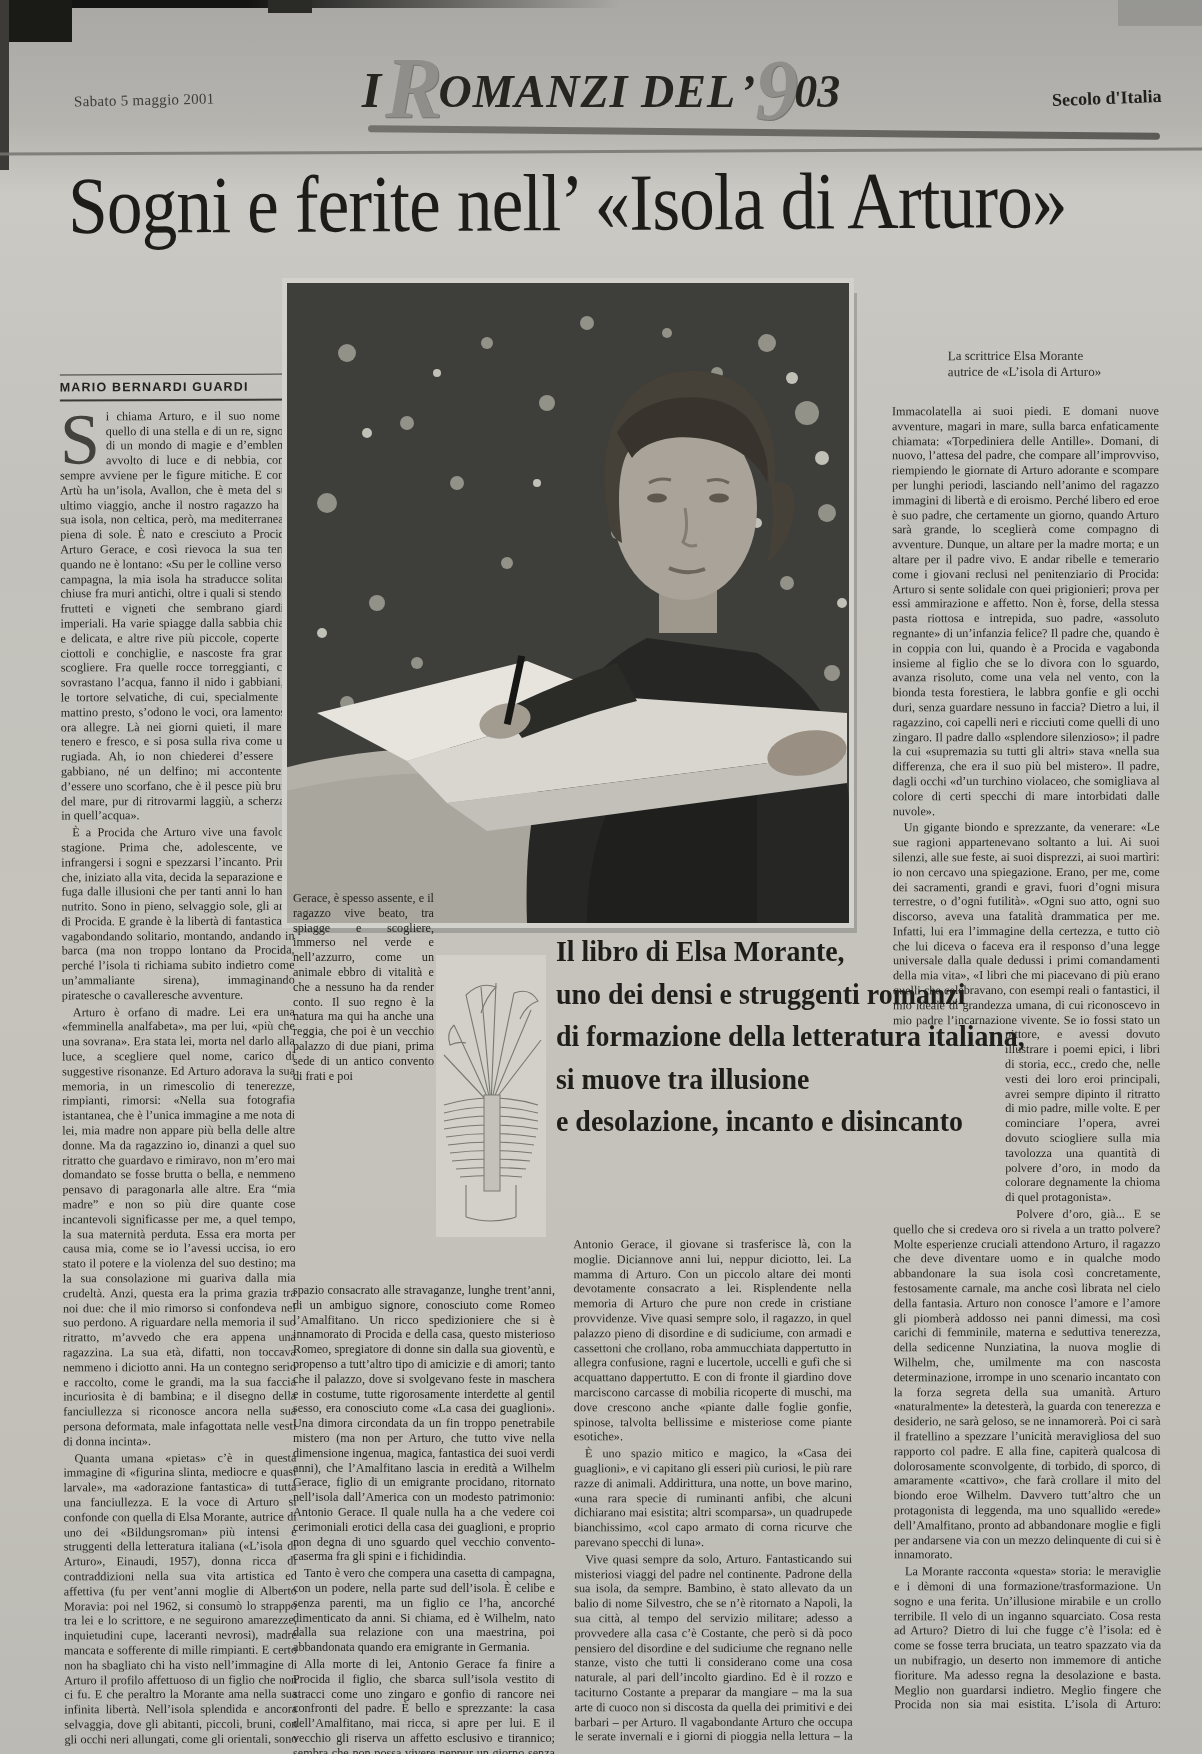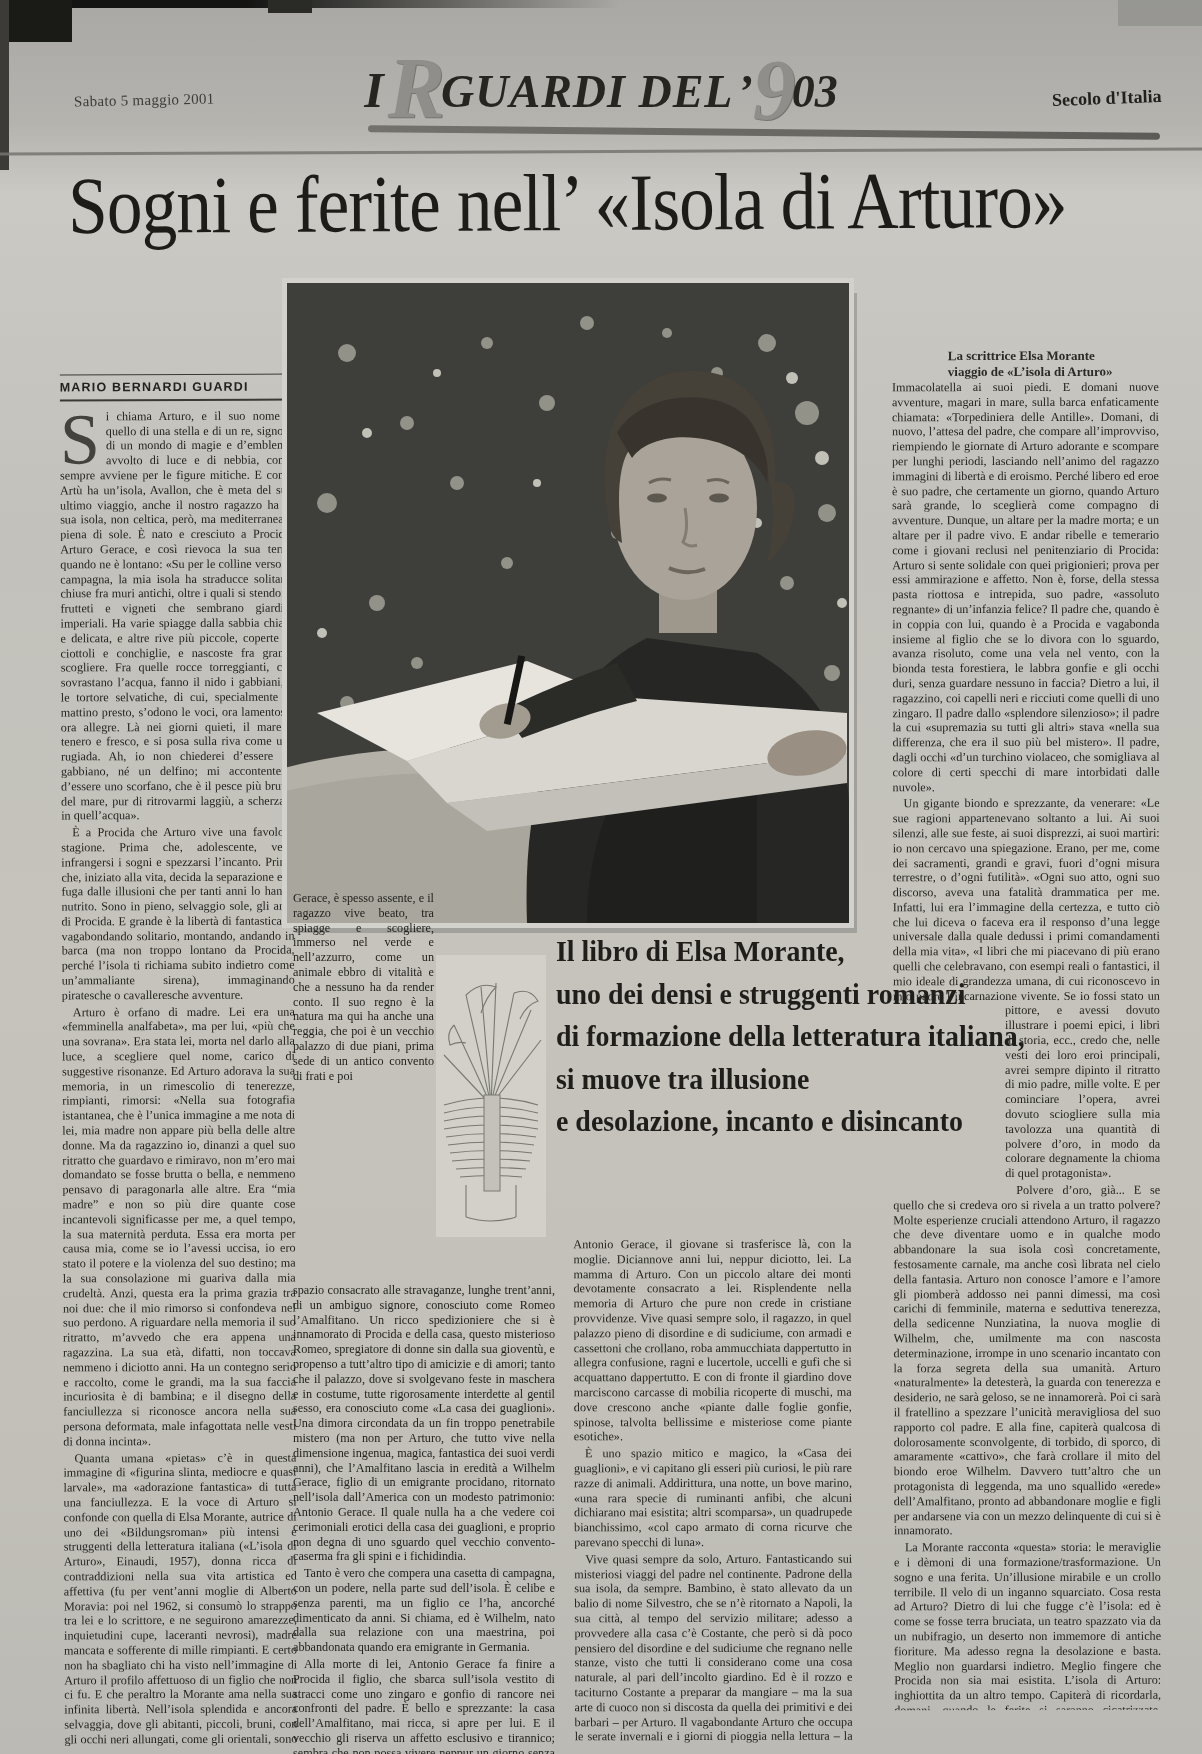--- a/index.html
+++ b/index.html
@@ -30,21 +30,21 @@
   .col p + p{text-indent:11px;}
   .col1{left:62px;top:372px;width:233px;height:1375px;transform:rotate(-.2deg);}
   .byline-rule{border:0;border-top:1.6px solid #3a3935;margin:2px 0 0 0;}
   .byline{font-family:"Liberation Sans",sans-serif;font-weight:bold;font-size:12.5px;letter-spacing:1.2px;text-align:left;padding:5px 0 4px 0;color:#23221f;}
   .byline-rule2{border:0;border-top:2.2px solid #3a3935;margin:0 0 8px 0;}
   .dropcap{float:left;font-size:72px;line-height:56px;padding:2px 6px 0 0;color:#43423d;font-weight:normal;}
   .col2{left:293px;top:891px;width:141px;height:302px;}
   .colA{left:293px;top:1243px;width:262px;height:502px;margin-top:40px;}
   .colB{left:574px;top:1237px;width:278px;height:508px;transform:rotate(-.15deg);}
   .colR{left:893px;top:348px;width:267px;height:1362px;transform:rotate(-.1deg);}
-  .rc-caption{font-weight:bold;font-size:13px;line-height:16px;padding-left:56px;text-align:left;margin-bottom:0;color:#2b2a26;}
+  .rc-caption{font-weight:normal;font-size:13px;line-height:16px;padding-left:56px;text-align:left;margin-bottom:24px;color:#2b2a26;}
   .rc-space{float:left;width:0;height:627px;}
   .rc-intrusion{float:left;clear:left;width:112px;height:184px;}
   
   .photo{position:absolute;left:287px;top:283px;width:562px;height:640px;background:#454540;outline:5px solid #d3d1cb;box-shadow:8px 10px 0 rgba(60,60,55,.25);}
   .photo svg{display:block;}
   
   .book{position:absolute;left:436px;top:955px;width:110px;height:282px;background:#d3d1ca;}
   
   .pullquote{position:absolute;left:556px;top:930px;width:460px;color:#1f1e1a;}
   .pullquote div{font-size:30px;line-height:42.5px;font-weight:bold;transform:scaleX(.93);transform-origin:left;white-space:nowrap;}
@@ -56,21 +56,21 @@
 
   <div class="artifact" style="left:0;top:0;width:620px;height:8px;background:linear-gradient(90deg,#141412 40%,rgba(20,20,18,0));"></div>
   <div class="artifact" style="left:0;top:0;width:72px;height:42px;background:#1a1a17;"></div>
   <div class="artifact" style="left:268px;top:0;width:44px;height:13px;background:#2a2a27;"></div>
   <div class="artifact" style="left:0;top:0;width:9px;height:170px;background:#3c3b38;"></div>
   <div class="artifact" style="left:1118px;top:0;width:84px;height:26px;background:#8f8e8a;opacity:.7;"></div>
 
   <div class="date">Sabato 5 maggio 2001</div>
   <div class="masthead">
     <span class="pre">I</span>
-    <span class="bigR">R</span><span class="mid">GUARDI DEL</span>
+    <span class="bigR">R</span><span class="mid">OMANZI DEL</span>
     <span class="apos">’</span><span class="big9">9</span><span class="suf">03</span>
   </div>
   <div class="brand">Secolo d'Italia</div>
   <div class="rule-thick"></div>
   <div class="rule-full"></div>
 
   <div class="headline">Sogni e ferite nell’ «Isola di Arturo»</div>
 
   <div class="col col1">
     <hr class="byline-rule">
@@ -204,21 +204,21 @@
 
   <div class="col colB">
     <p>Antonio Gerace, il giovane si trasferisce là, con la moglie. Diciannove anni lui, neppur diciotto, lei. La mamma di Arturo. Con un piccolo altare dei monti devotamente consacrato a lei. Risplendente nella memoria di Arturo che pure non crede in cristiane provvidenze. Vive quasi sempre solo, il ragazzo, in quel palazzo pieno di disordine e di sudiciume, con armadi e cassettoni che crollano, roba ammucchiata dappertutto in allegra confusione, ragni e lucertole, uccelli e gufi che si acquattano dappertutto. E con di fronte il giardino dove marciscono carcasse di mobilia ricoperte di muschi, ma dove crescono anche «piante dalle foglie gonfie, spinose, talvolta bellissime e misteriose come piante esotiche».</p>
     <p>È uno spazio mitico e magico, la «Casa dei guaglioni», e vi capitano gli esseri più curiosi, le più rare razze di animali. Addirittura, una notte, un bove marino, «una rara specie di ruminanti anfibi, che alcuni dichiarano mai esistita; altri scomparsa», un quadrupede bianchissimo, «col capo armato di corna ricurve che parevano specchi di luna».</p>
     <p>Vive quasi sempre da solo, Arturo. Fantasticando sui misteriosi viaggi del padre nel continente. Padrone della sua isola, da sempre. Bambino, è stato allevato da un balio di nome Silvestro, che se n’è ritornato a Napoli, la sua città, al tempo del servizio militare; adesso a provvedere alla casa c’è Costante, che però si dà poco pensiero del disordine e del sudiciume che regnano nelle stanze, visto che tutti li considerano come una cosa naturale, al pari dell’incolto giardino. Ed è il rozzo e taciturno Costante a preparar da mangiare – ma la sua arte di cuoco non si discosta da quella dei primitivi e dei barbari – per Arturo. Il vagabondante Arturo che occupa le serate invernali e i giorni di pioggia nella lettura – la casa è piena di libri –, sdraiato su un canapè, con la cagnetta</p>
   </div>
 
   <div class="col colR">
     <div class="rc-caption">
       <div>La scrittrice Elsa Morante</div>
-      <div>viaggio de «L’isola di Arturo»</div>
+      <div>autrice de «L’isola di Arturo»</div>
     </div>
     <div class="rc-space"></div>
     <div class="rc-intrusion"></div>
     <p>Immacolatella ai suoi piedi. E domani nuove avventure, magari in mare, sulla barca enfaticamente chiamata: «Torpediniera delle Antille». Domani, di nuovo, l’attesa del padre, che compare all’improvviso, riempiendo le giornate di Arturo adorante e scompare per lunghi periodi, lasciando nell’animo del ragazzo immagini di libertà e di eroismo. Perché libero ed eroe è suo padre, che certamente un giorno, quando Arturo sarà grande, lo sceglierà come compagno di avventure. Dunque, un altare per la madre morta; e un altare per il padre vivo. E andar ribelle e temerario come i giovani reclusi nel penitenziario di Procida: Arturo si sente solidale con quei prigionieri; prova per essi ammirazione e affetto. Non è, forse, della stessa pasta riottosa e intrepida, suo padre, «assoluto regnante» di un’infanzia felice? Il padre che, quando è in coppia con lui, quando è a Procida e vagabonda insieme al figlio che se lo divora con lo sguardo, avanza risoluto, come una vela nel vento, con la bionda testa forestiera, le labbra gonfie e gli occhi duri, senza guardare nessuno in faccia? Dietro a lui, il ragazzino, coi capelli neri e ricciuti come quelli di uno zingaro. Il padre dallo «splendore silenzioso»; il padre la cui «supremazia su tutti gli altri» stava «nella sua differenza, che era il suo più bel mistero». Il padre, dagli occhi «d’un turchino violaceo, che somigliava al colore di certi specchi di mare intorbidati dalle nuvole».</p>
     <p>Un gigante biondo e sprezzante, da venerare: «Le sue ragioni appartenevano soltanto a lui. Ai suoi silenzi, alle sue feste, ai suoi disprezzi, ai suoi martìri: io non cercavo una spiegazione. Erano, per me, come dei sacramenti, grandi e gravi, fuori d’ogni misura terrestre, o d’ogni futilità». «Ogni suo atto, ogni suo discorso, aveva una fatalità drammatica per me. Infatti, lui era l’immagine della certezza, e tutto ciò che lui diceva o faceva era il responso d’una legge universale dalla quale dedussi i primi comandamenti della mia vita», «I libri che mi piacevano di più erano quelli che celebravano, con esempi reali o fantastici, il mio ideale di grandezza umana, di cui riconoscevo in mio padre l’incarnazione vivente. Se io fossi stato un pittore, e avessi dovuto illustrare i poemi epici, i libri di storia, ecc., credo che, nelle vesti dei loro eroi principali, avrei sempre dipinto il ritratto di mio padre, mille volte. E per cominciare l’opera, avrei dovuto sciogliere sulla mia tavolozza una quantità di polvere d’oro, in modo da colorare degnamente la chioma di quel protagonista».</p>
     <p>Polvere d’oro, già... E se quello che si credeva oro si rivela a un tratto polvere? Molte esperienze cruciali attendono Arturo, il ragazzo che deve diventare uomo e in qualche modo abbandonare la sua isola così concretamente, festosamente carnale, ma anche così librata nel cielo della fantasia. Arturo non conosce l’amore e l’amore gli piomberà addosso nei panni dimessi, ma così carichi di femminile, materna e seduttiva tenerezza, della sedicenne Nunziatina, la nuova moglie di Wilhelm, che, umilmente ma con nascosta determinazione, irrompe in uno scenario incantato con la forza segreta della sua umanità. Arturo «naturalmente» la detesterà, la guarda con tenerezza e desiderio, ne sarà geloso, se ne innamorerà. Poi ci sarà il fratellino a spezzare l’unicità meravigliosa del suo rapporto col padre. E alla fine, capiterà qualcosa di dolorosamente sconvolgente, di torbido, di sporco, di amaramente «cattivo», che farà crollare il mito del biondo eroe Wilhelm. Davvero tutt’altro che un protagonista di leggenda, ma uno squallido «erede» dell’Amalfitano, pronto ad abbandonare moglie e figli per andarsene via con un mezzo delinquente di cui si è innamorato.</p>
     <p>La Morante racconta «questa» storia: le meraviglie e i dèmoni di una formazione/trasformazione. Un sogno e una ferita. Un’illusione mirabile e un crollo terribile. Il velo di un inganno squarciato. Cosa resta ad Arturo? Dietro di lui che fugge c’è l’isola: ed è come se fosse terra bruciata, un teatro spazzato via da un nubifragio, un deserto non immemore di antiche fioriture. Ma adesso regna la desolazione e basta. Meglio non guardarsi indietro. Meglio fingere che Procida non sia mai esistita. L’isola di Arturo: inghiottita da un altro tempo. Capiterà di ricordarla, domani, quando le ferite si saranno cicatrizzate. Meglio, adesso, volgere gli occhi ai grandi spazi del mare.</p>
   </div>
 
 </div>

